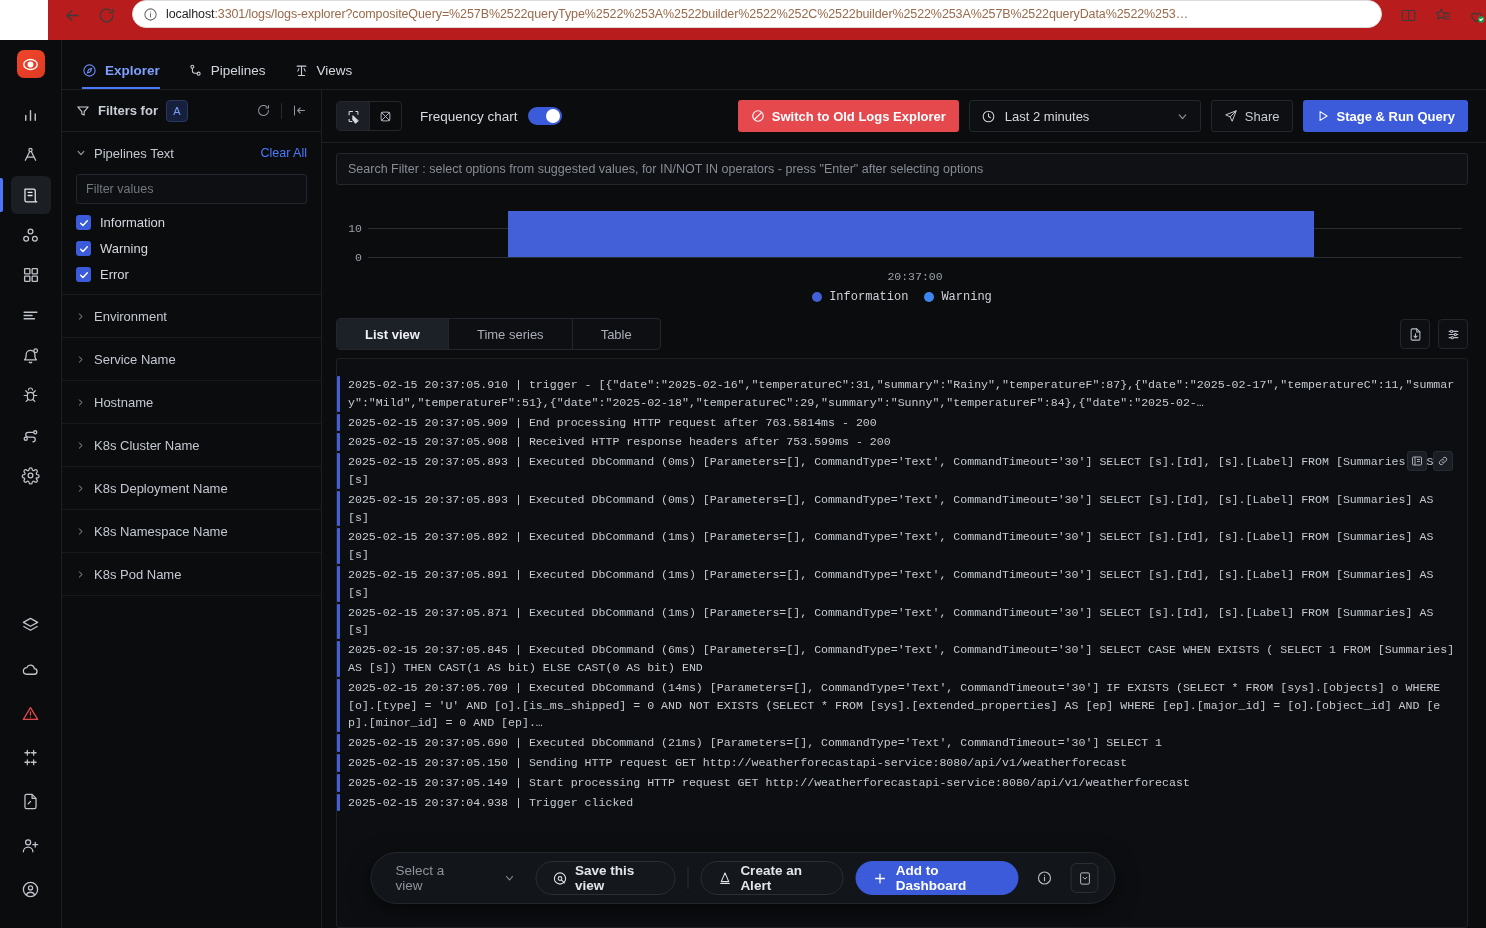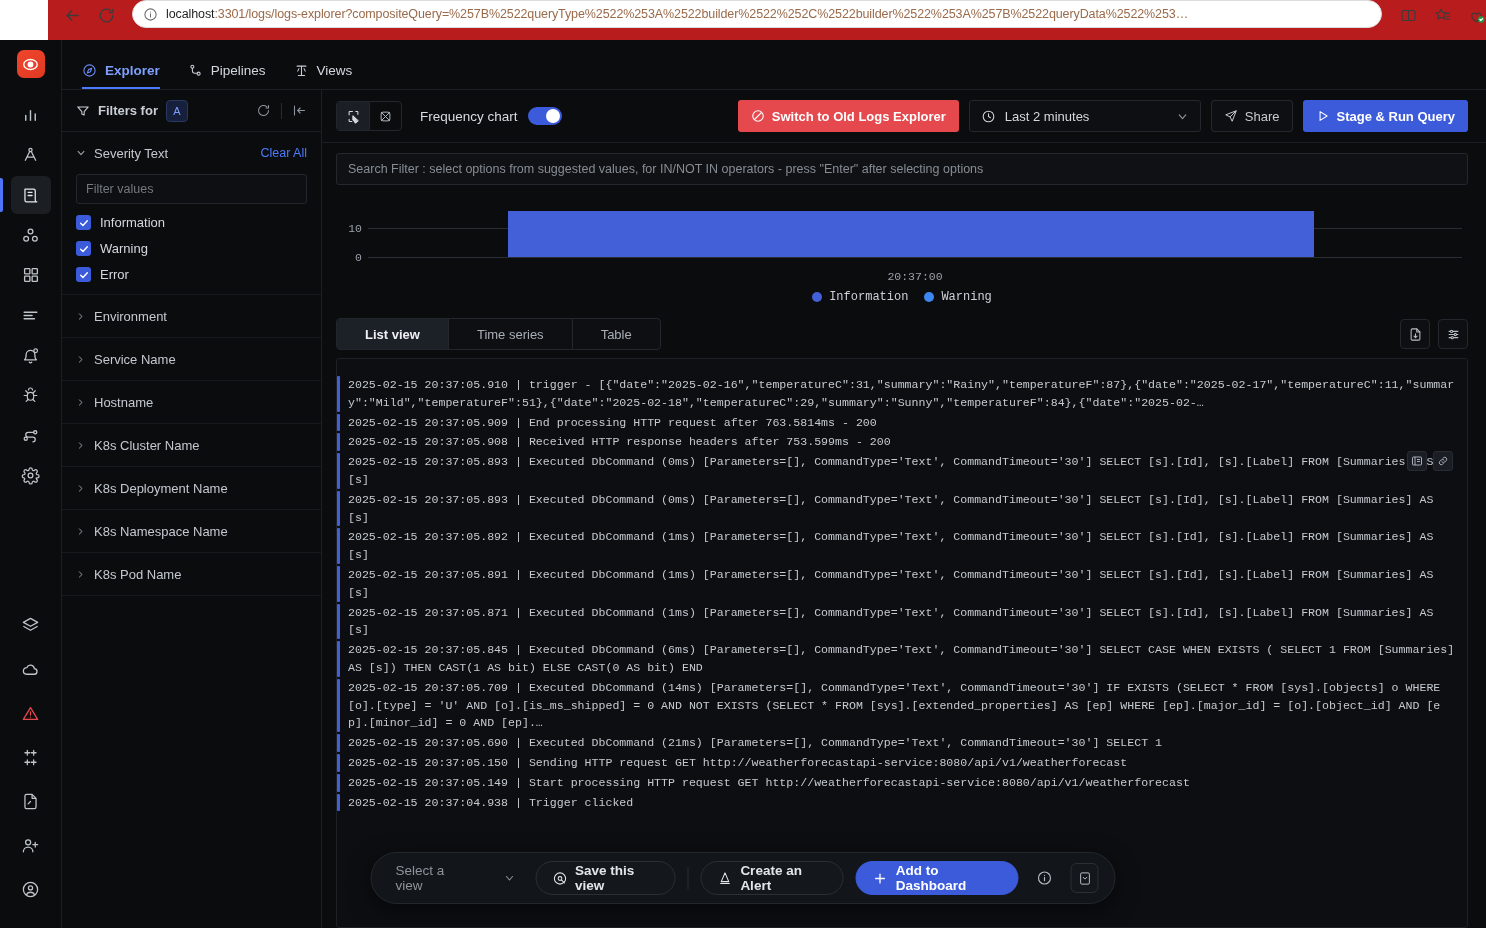--- a/index.html
+++ b/index.html
@@ -540,21 +540,21 @@
           </span>
         </div>
 
         <div class="filter-section">
           <div class="filter-row">
             <span class="caret">
               <svg width="10" height="10" viewBox="0 0 24 24" fill="none" stroke="#9aa0a8" stroke-width="2.6" stroke-linecap="round" stroke-linejoin="round">
                   <path d="M5 8l7 8 7-8"></path>
                 </svg>
             </span>
-            <span class="name">Severity Text</span>
+            <span class="name">Pipelines Text</span>
             <span class="clear-all">Clear All</span>
           </div>
           <div class="filter-body">
             <input id="filter-values-input" placeholder="Filter values" style="">
             <div class="check-item">
               <span class="checkbox">
                 <svg width="10" height="10" viewBox="0 0 24 24" fill="none" stroke="#fff" stroke-width="3.4" stroke-linecap="round" stroke-linejoin="round">
                     <path d="M4 12.5l5.5 5.5L20 6.5"></path>
                   </svg>
               </span>

